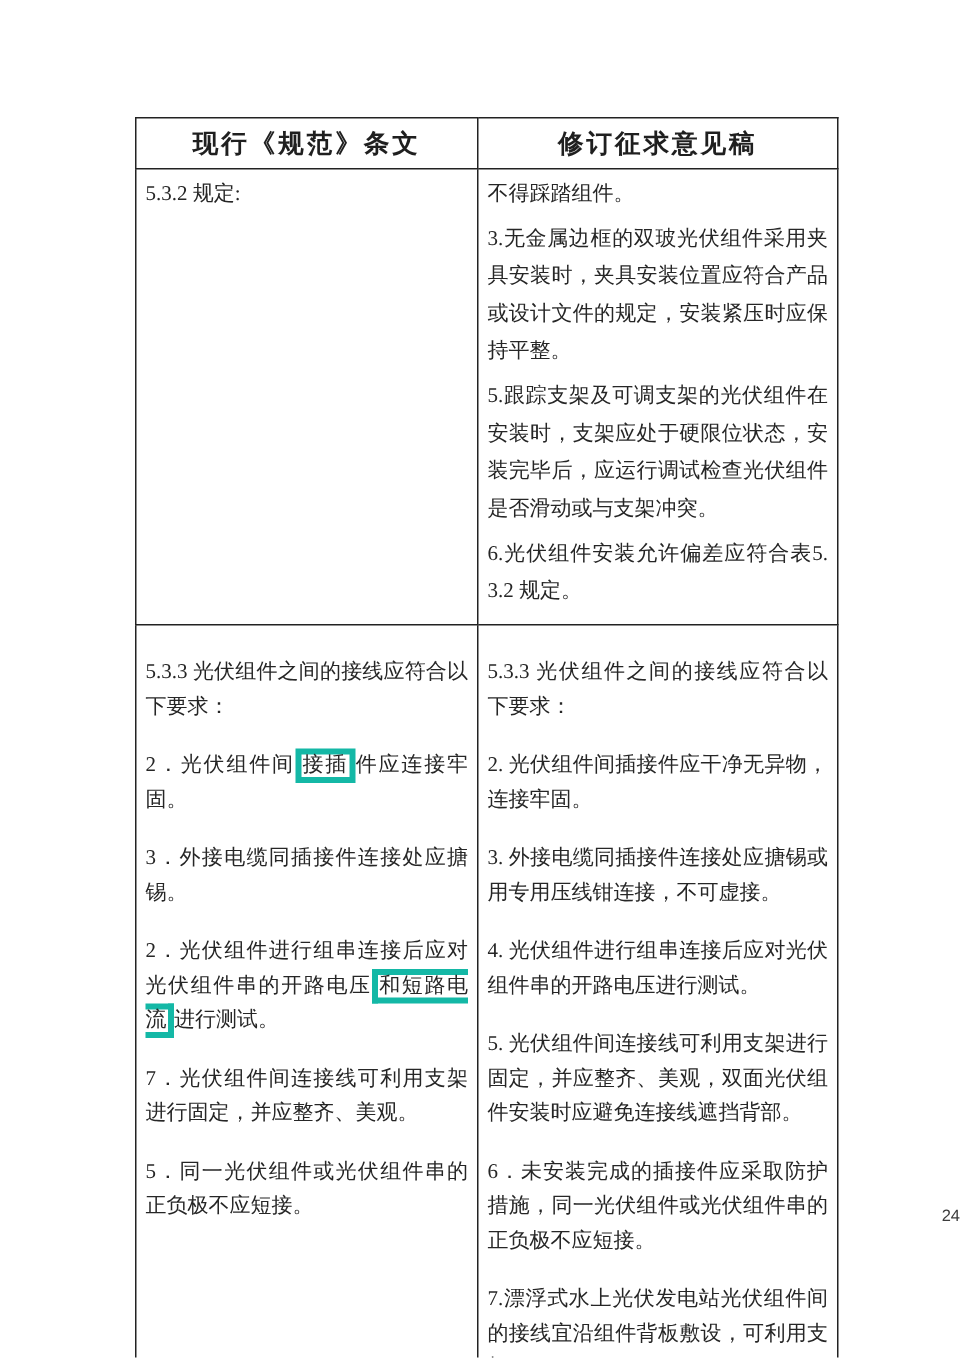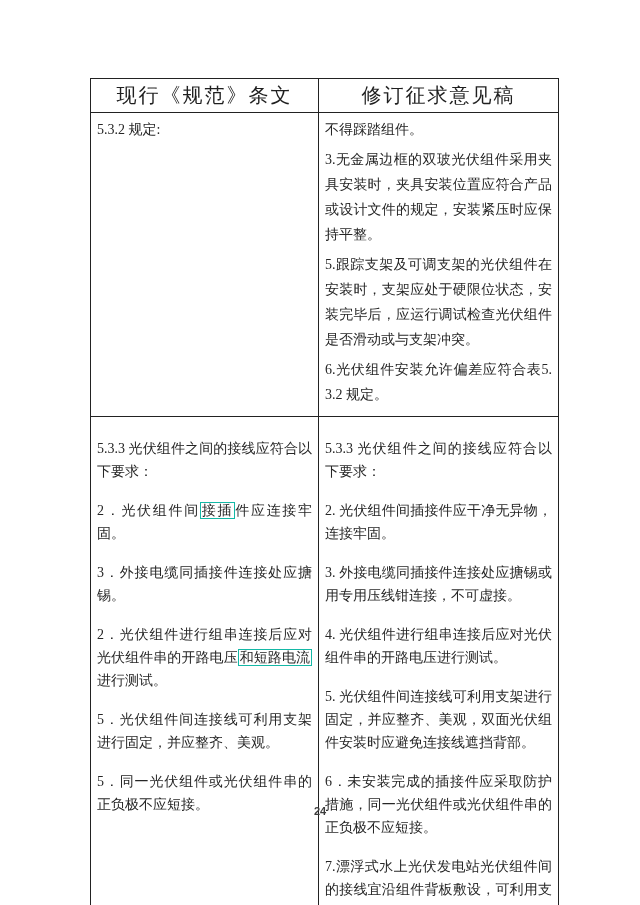--- a/index.html
+++ b/index.html
@@ -18,22 +18,22 @@
     border-collapse: collapse;
     table-layout: fixed;
   }
   .doc-table th, .doc-table td {
     border: 1px solid #222222;
     vertical-align: top;
     box-sizing: border-box;
   }
   .doc-table th {
     height: 34px;
-    font-weight: normal;
-    font-size: 20px;
+    font-weight: bold;
+    font-size: 17px;
     letter-spacing: 2px;
     text-align: center;
     vertical-align: middle;
     color: #1f1f1f;
   }
   .doc-table td {
     padding: 4px 6px;
     font-size: 14px;
   }
   .col-left  { width: 228px; }
@@ -50,32 +50,31 @@
   tr.row-2 .para {
     line-height: 23px;
     margin-bottom: 3px;
     margin-top: 16px;
   }
   .u {
     text-underline-offset: 3px;
     text-decoration-thickness: 1px;
   }
   .boxed {
-    border: 1px solid #14b8a6;
+    border: 4px solid #14b8a6;
     padding: 0 1px;
   }
   .page-number {
     position: absolute;
     left: 0; top: 805px;
     width: 640px;
-    text-align: center;
+    text-align: right;
     font-size: 11px;
     color: #3c3c3c;
     font-family: "Liberation Sans", sans-serif;
-    font-weight: bold;
   }
 </style>
 </head>
 <body>
 
 <div>
 
   <table class="doc-table">
     <colgroup>
       <col class="col-left">
@@ -98,21 +97,21 @@
             <p class="para"><span class="u">5.跟踪支架及可调支架的光伏组件在安装时，支架应处于硬限位状态，安装完毕后，应运行调试检查光伏组件是否滑动或与支架冲突。</span></p>
             <p class="para"><span class="u">6.光伏组件安装允许偏差应符合表</span><span>5.3.2 规定。</span></p>
           </td>
       </tr>
       <tr class="row-2">
         <td>
             <p class="para"><span>5.3.3 光伏组件之间的接线应符合以下要求：</span></p>
             <p class="para"><span>2．光伏组件间</span><span class="boxed">接插</span><span>件应连接牢固。</span></p>
             <p class="para"><span>3．外接电缆同插接件连接处应搪锡。</span></p>
             <p class="para"><span>2．光伏组件进行组串连接后应对光伏组件串的开路电压</span><span class="boxed">和短路电流</span><span>进行测试。</span></p>
-            <p class="para"><span>5．光伏组件间连接线可利用支架进行固定，并应整齐、美观。</span></p>
+            <p class="para"><span>7．光伏组件间连接线可利用支架进行固定，并应整齐、美观。</span></p>
             <p class="para"><span>5．同一光伏组件或光伏组件串的正负极不应短接。</span></p>
           </td>
         <td>
             <p class="para"><span>5.3.3 光伏组件之间的接线应符合以下要求：</span></p>
             <p class="para"><span>2. 光伏组件间</span><span class="u">插接</span><span>件应</span><span class="u">干净无异物</span><span>，连接牢固。</span></p>
             <p class="para"><span>3. 外接电缆同插接件连接处应搪锡</span><span class="u">或用专用压线钳连接，不可虚接</span><span>。</span></p>
             <p class="para"><span>4. 光伏组件进行组串连接后应对光伏组件串的开路</span><span class="u">电压</span><span>进行测试。</span></p>
             <p class="para"><span>5. 光伏组件间连接线可利用支架进行固定，并应整齐、美观，</span><span class="u">双面光伏组件安装时应避免连接线遮挡背部</span><span>。</span></p>
             <p class="para"><span>6．</span><span class="u">未安装完成的插接件应采取防护措施，</span><span>同一光伏组件或光伏组件串的正负极不应短接。</span></p>
             <p class="para"><span class="u">7.漂浮式水上光伏发电站光伏组件间的接线宜沿组件背板敷设，可利用支架</span></p>

